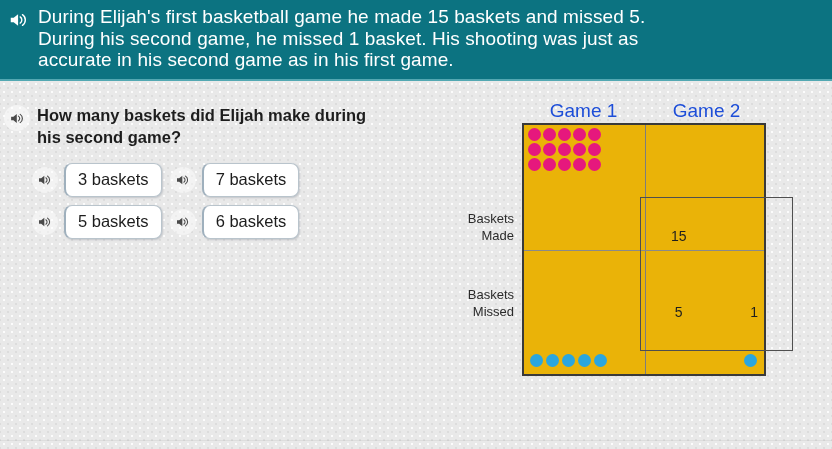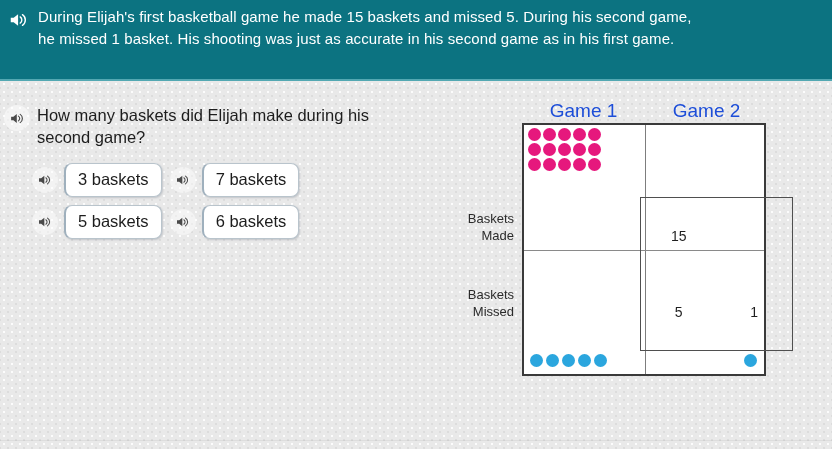--- a/index.html
+++ b/index.html
@@ -31,21 +31,21 @@
     box-sizing: border-box;
     border-bottom: 2px solid #53a8b2;
   }
   .header-inner {
     display: flex;
     align-items: flex-start;
     padding: 6px 18px 0 8px;
   }
   .header-text {
     color: #ffffff;
-    font-size: 15px;
+    font-size: 19px;
     line-height: 21.5px;
     margin-left: 8px;
     max-width: 660px;
     letter-spacing: 0.1px;
   }
 
   
   .spk {
     display: inline-flex;
     align-items: center;
@@ -75,20 +75,21 @@
     display: flex;
     align-items: flex-start;
     width: 420px;
   }
   .question-text {
     font-size: 16.5px;
     line-height: 22px;
     margin-left: 7px;
     color: #1d1d1d;
     max-width: 350px;
+    font-weight: bold;
   }
 
   
   .options {
     position: absolute;
     left: 32px;
     top: 163px;
     width: 300px;
   }
   .opt-row {
@@ -155,21 +156,21 @@
   .row-label-made   { top: 87px; }
   .row-label-missed { top: 163px; }
 
   .outer-box {
     position: absolute;
     left: 70px;
     top: 23px;
     width: 244px;
     height: 253px;
     border: 2px solid #3a3a3a;
-    background: #ffffff;
+    background: #eab308;
     box-sizing: border-box;
   }
   .v-divider {
     position: absolute;
     left: 121px;
     top: 0;
     width: 1px;
     height: 100%;
     background: #7d7d7d;
   }

